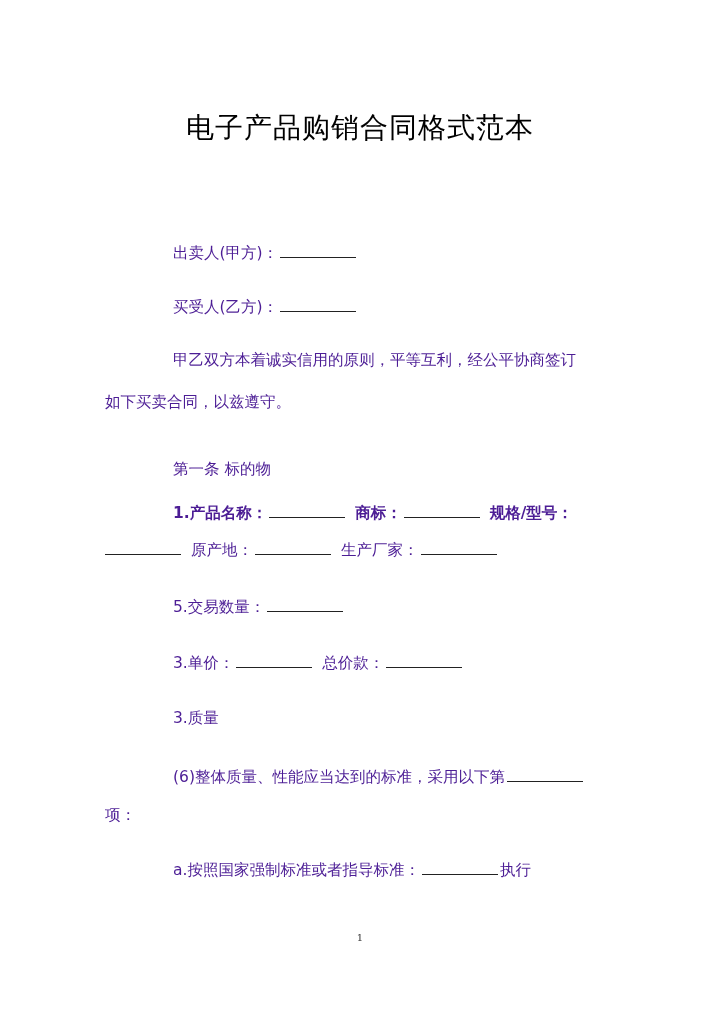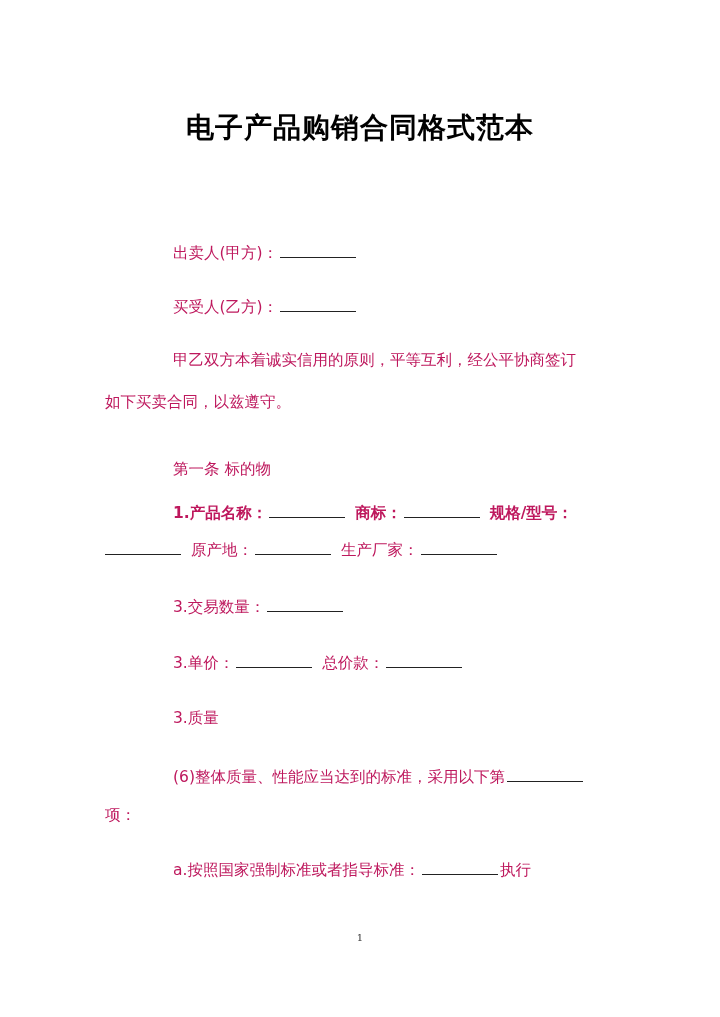--- a/index.html
+++ b/index.html
@@ -22,31 +22,31 @@
       height: 1017px;
       background: #ffffff;
     }
     .title {
       position: absolute;
       left: 0;
       width: 720px;
       top: 108px;
       text-align: center;
       font-size: 28px;
-      font-weight: bold;
+      font-weight: normal;
       letter-spacing: 1px;
       color: #000000;
       line-height: 40px;
     }
     .line {
       position: absolute;
       font-size: 15.5px;
       line-height: 22px;
       white-space: nowrap;
-      color: #be185d;
+      color: #4c1d95;
     }
     .indent { left: 173px; }
     .flush { left: 105px; }
     .blank {
       display: inline-block;
       width: 76px;
       border-bottom: 1px solid #222;
       height: 14px;
       vertical-align: baseline;
       margin: 0 2px;
@@ -84,21 +84,21 @@
   <div class="line indent" style="top:458px;">第一条  标的物</div>
 
   <div class="line indent" style="top:502px;font-weight:bold;">
     <span>1.产品名称：</span><span class="blank"></span><span class="gap"></span><span>商标：</span><span class="blank"></span><span class="gap"></span><span>规格/型号：</span>
   </div>
   <div class="line flush" style="top:539px;">
     <span class="blank" style="margin-left:0;"></span><span class="gap"></span><span>原产地：</span><span class="blank"></span><span class="gap"></span><span>生产厂家：</span><span class="blank"></span>
   </div>
 
   <div class="line indent" style="top:596px;">
-    <span>3.交易数量：</span><span class="blank"></span>
+    <span>5.交易数量：</span><span class="blank"></span>
   </div>
 
   <div class="line indent" style="top:652px;">
     <span>3.单价：</span><span class="blank"></span><span class="gap"></span><span>总价款：</span><span class="blank"></span>
   </div>
 
   <div class="line indent" style="top:707px;">3.质量</div>
 
   <div class="line indent" style="top:766px;">
     <span>(6)整体质量、性能应当达到的标准，采用以下第</span><span class="blank"></span>

